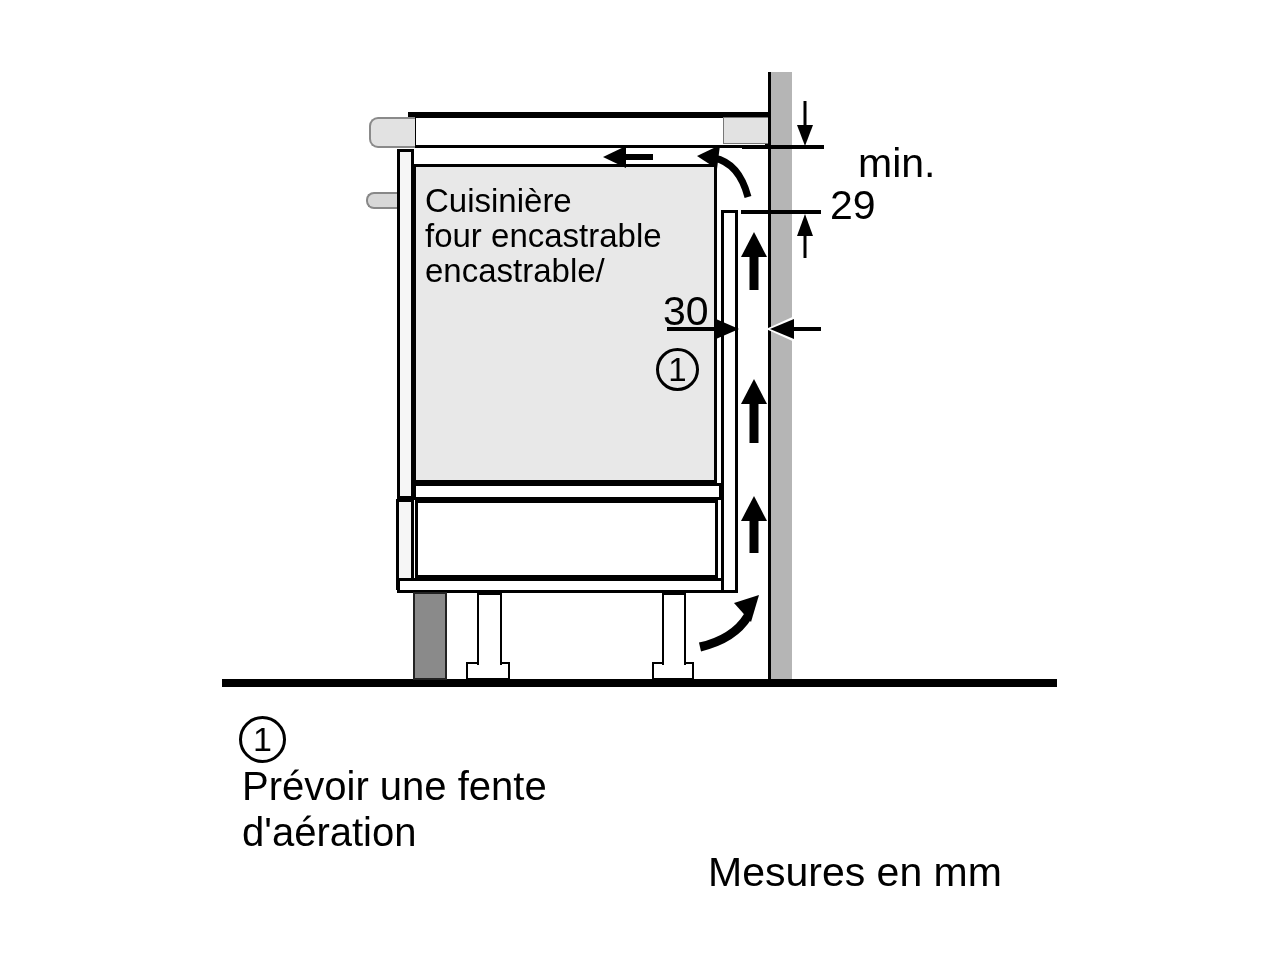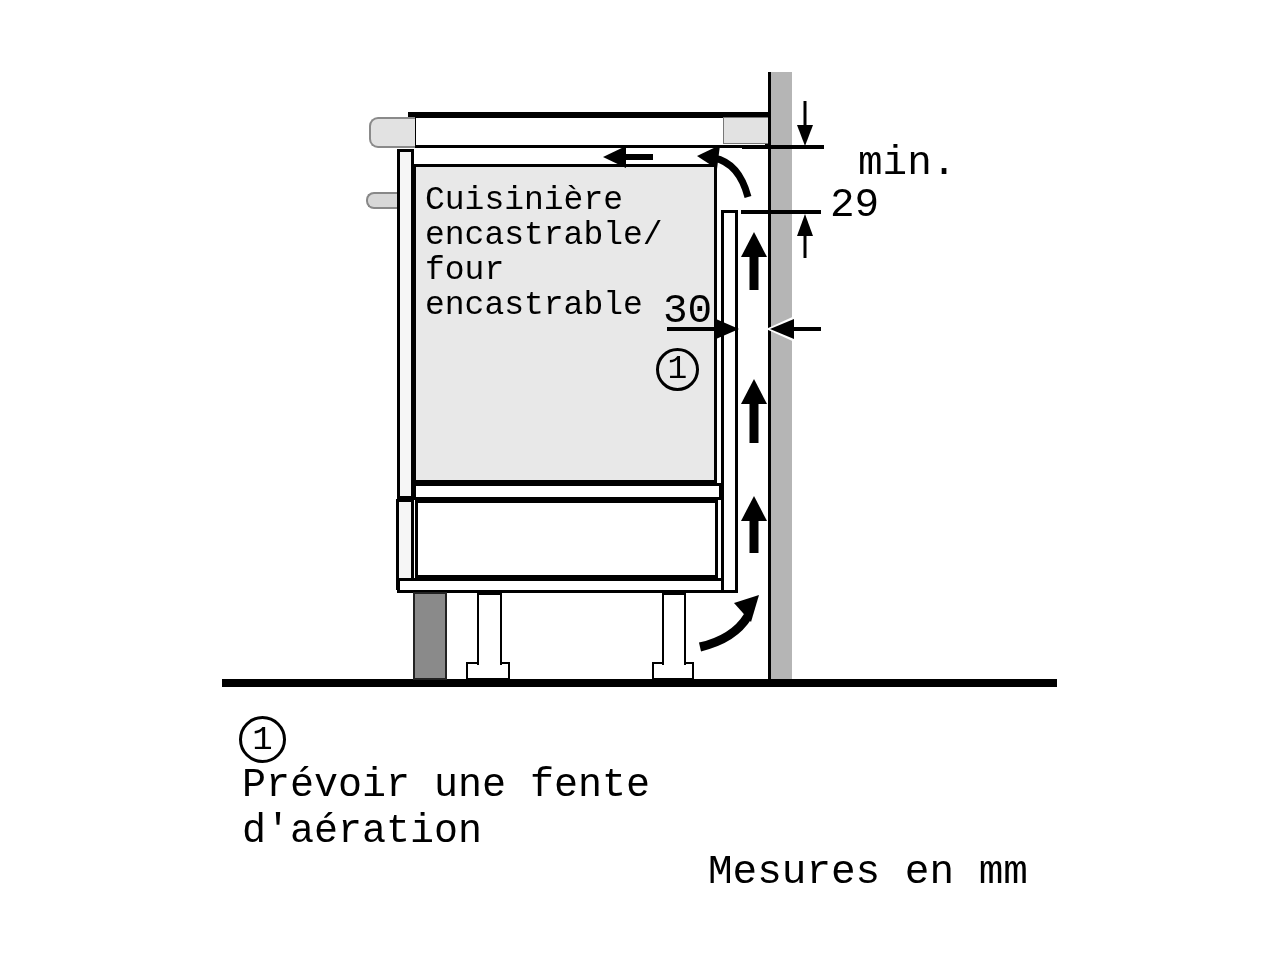--- a/index.html
+++ b/index.html
@@ -1,18 +1,18 @@
 <!DOCTYPE html>
 <html><head>
 <meta charset="utf-8">
 <style>
   html,body{margin:0;padding:0;background:#ffffff;}
   #canvas{
     position:relative;width:1282px;height:961px;background:#ffffff;overflow:hidden;
-    font-family:Liberation Mono, monospace;color:#000;
+    font-family:Liberation Sans, sans-serif;color:#000;
   }
   .abs{position:absolute;box-sizing:border-box;}
   .outlined{border:3px solid #000;background:#ffffff;}
   .thin-outlined{border:2px solid #000;background:#ffffff;}
   .dim-text{position:absolute;font-size:41px;line-height:1;white-space:nowrap;color:#000;}
   .note-text{position:absolute;font-size:40px;line-height:1;white-space:nowrap;color:#000;}
   .callout-circle{
     position:absolute;border:3px solid #000;border-radius:50%;
     display:flex;align-items:center;justify-content:center;
     font-size:33px;background:transparent;box-sizing:border-box;
@@ -41,22 +41,22 @@
 
   <div class="abs" style="left:723px;top:117px;width:45px;height:27px;background:#e2e2e2;border:1px solid #777;border-right:none;"></div>
 
   <div class="abs" style="left:366px;top:192px;width:33px;height:17px;background:#d8d8d8;border:2px solid #888;border-right:none;border-radius:8px 0 0 8px;"></div>
 
   <div class="abs outlined" style="left:397px;top:149px;width:17px;height:350px;background:#f6f6f6;"></div>
   <div class="abs outlined" style="left:396px;top:499px;width:18px;height:91px;background:#f6f6f6;"></div>
 
   <div class="appliance-label">
     <div>Cuisinière</div>
+    <div>four encastrable</div>
     <div>encastrable/</div>
-    <div>four encastrable</div>
   </div>
 
   <div class="abs outlined" style="left:413px;top:483px;width:309px;height:17px;"></div>
 
   <div class="abs outlined" style="left:415px;top:500px;width:303px;height:78px;"></div>
 
   <div class="abs outlined" style="left:397px;top:578px;width:341px;height:15px;"></div>
 
   <div class="abs outlined" style="left:721px;top:210px;width:17px;height:383px;"></div>
 

